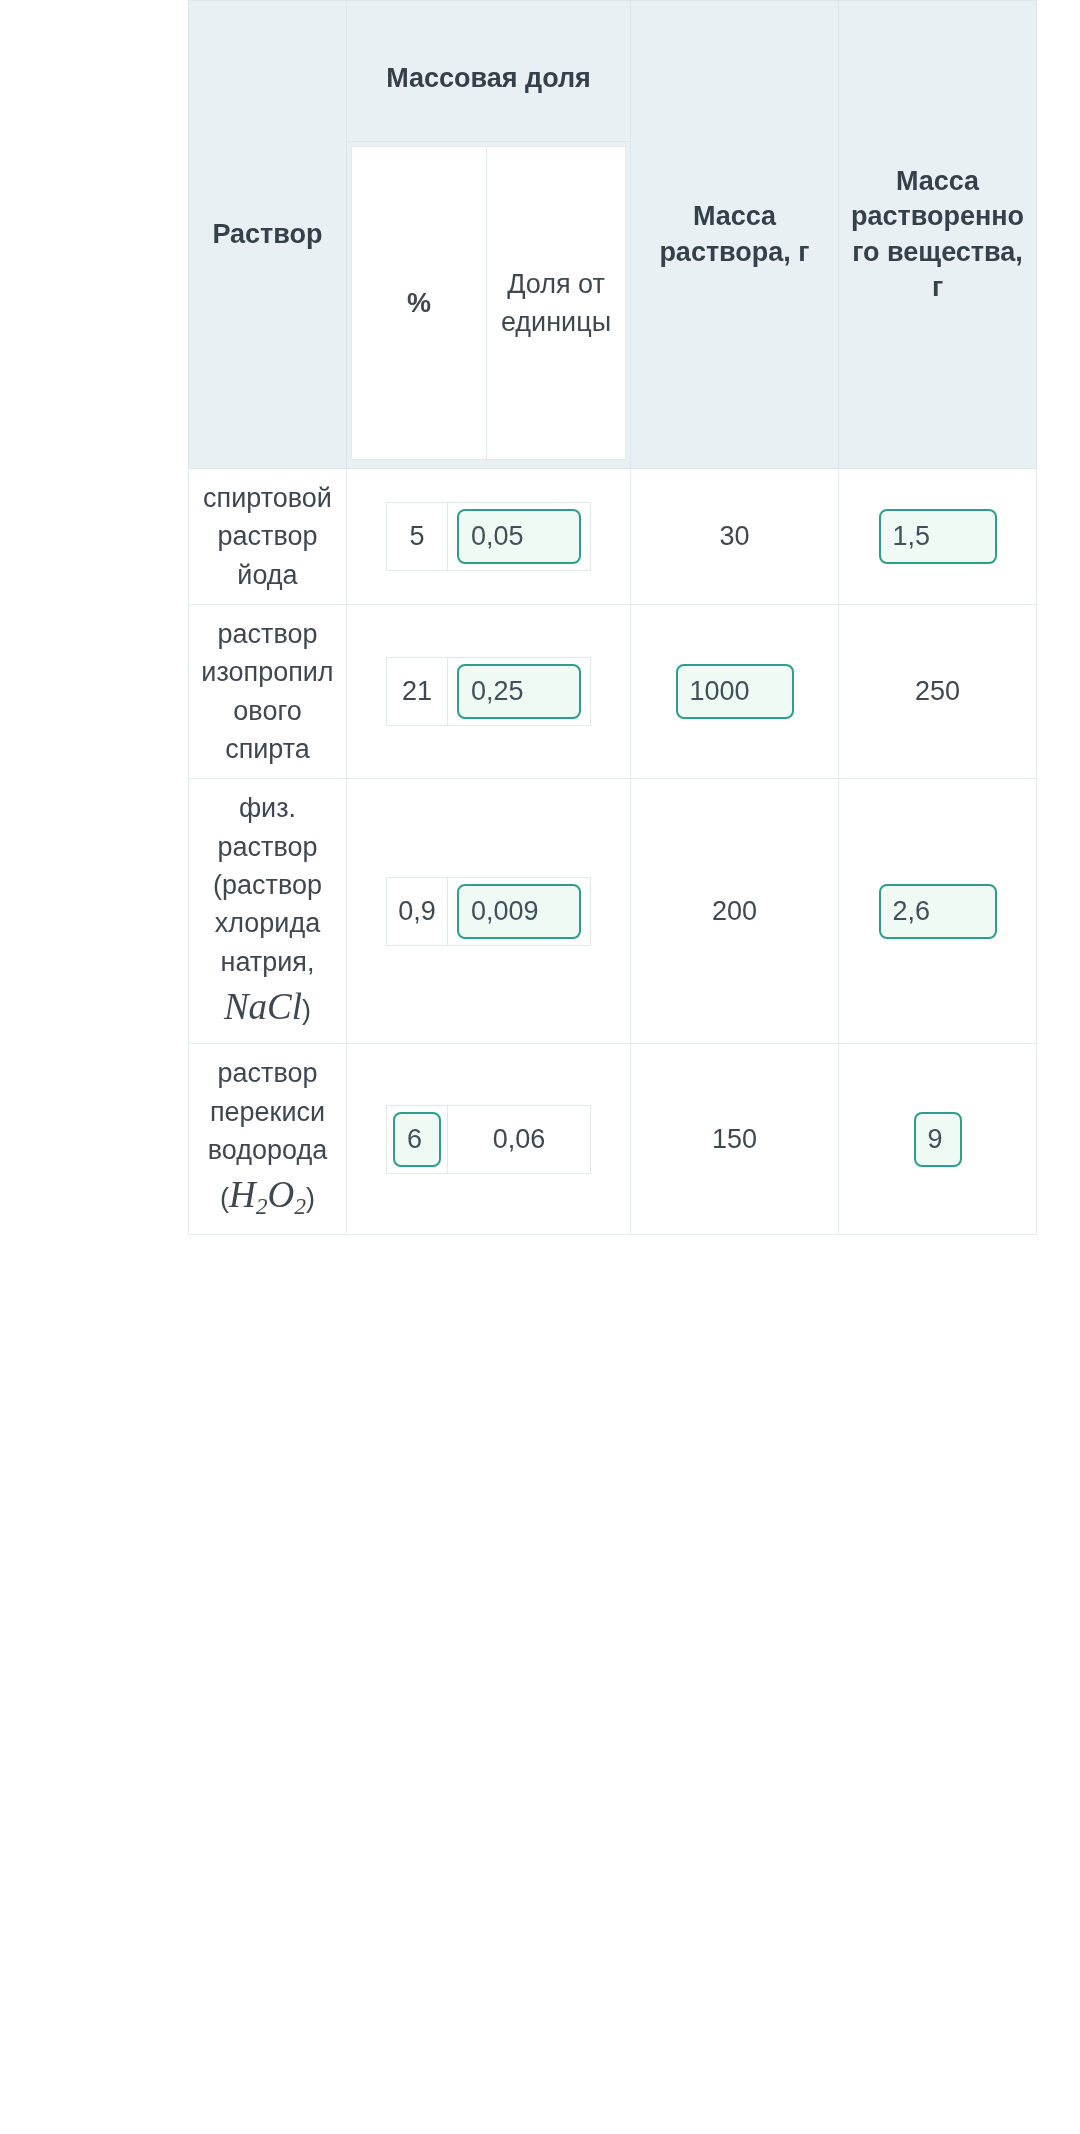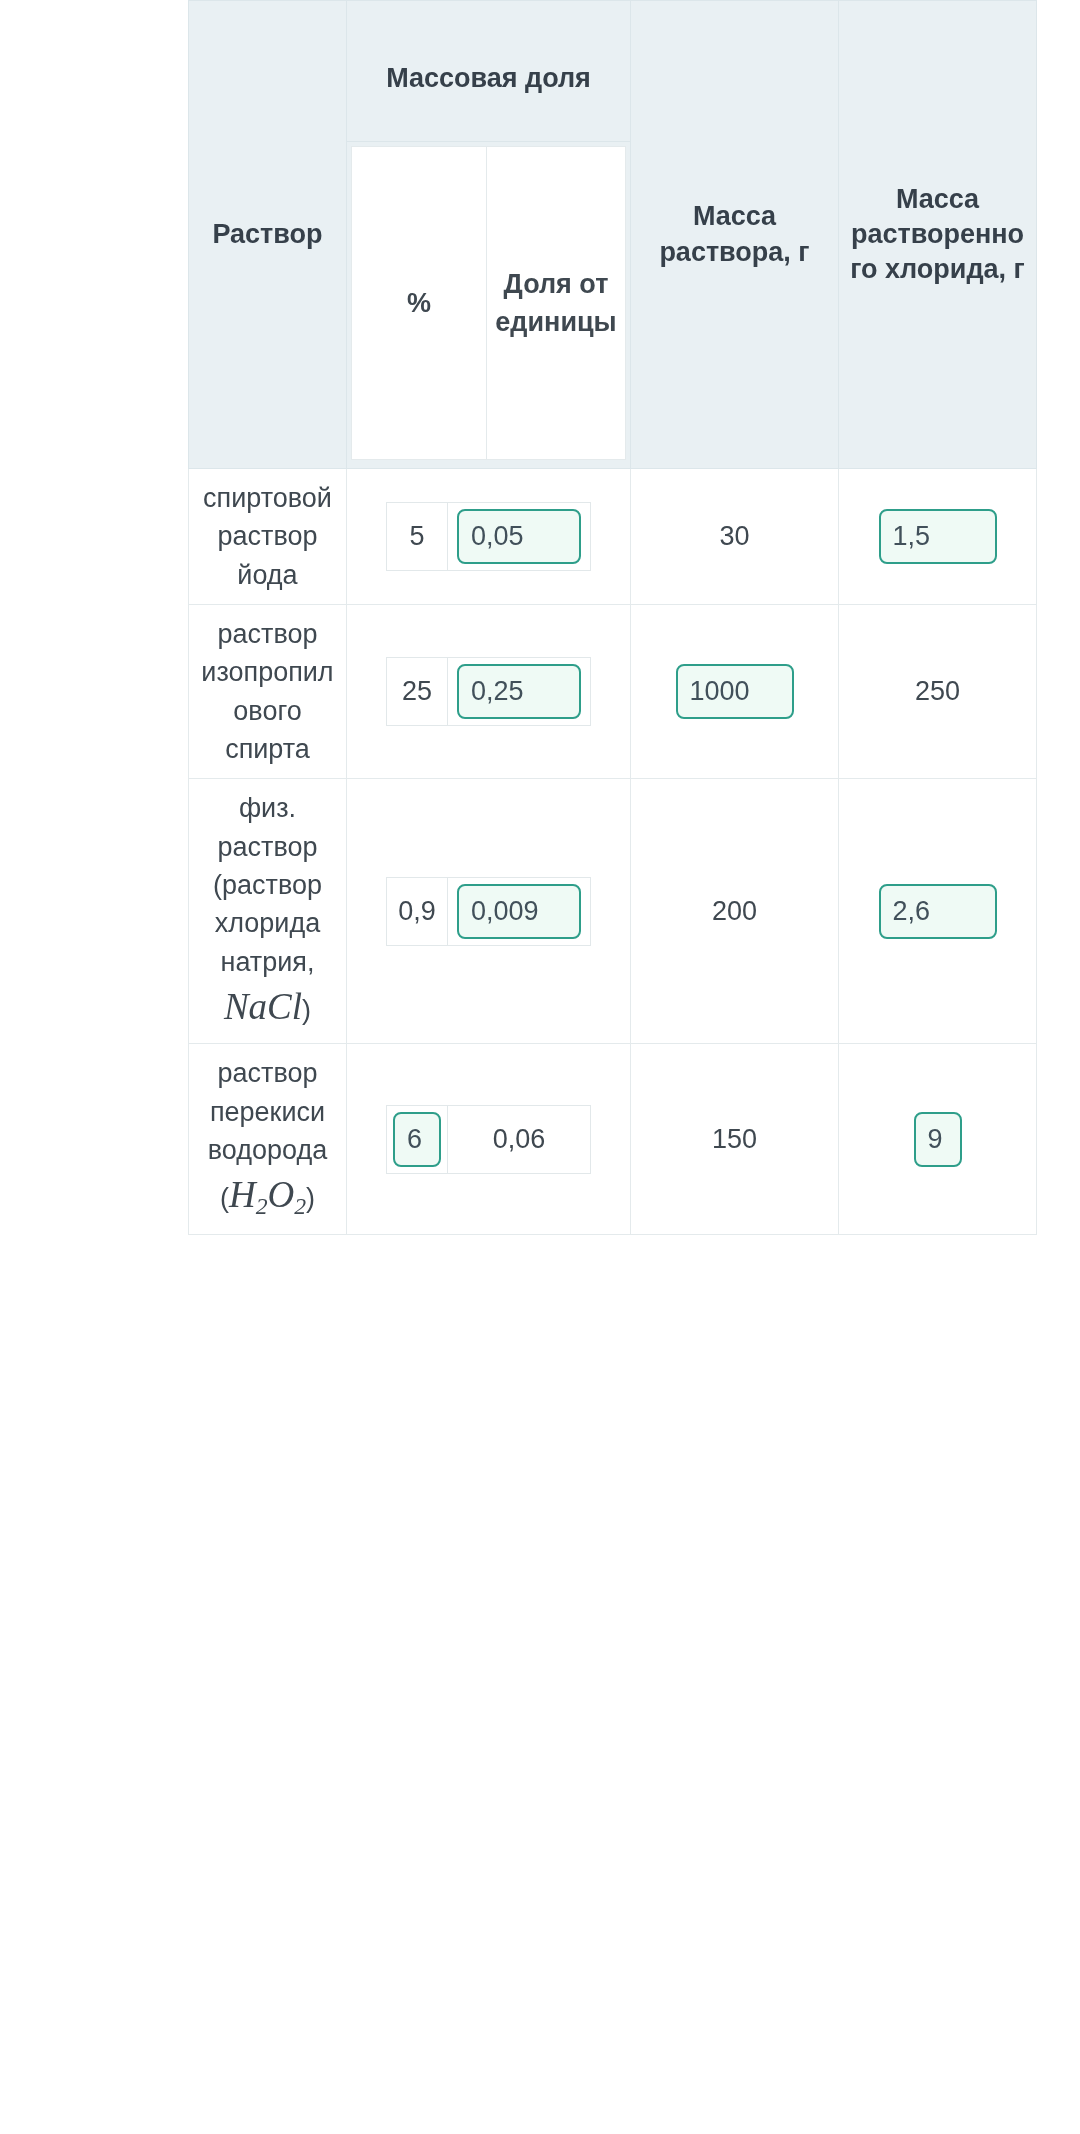--- a/index.html
+++ b/index.html
@@ -77,21 +77,21 @@
     background: #ffffff;
     text-align: center;
     vertical-align: middle;
     font-size: 27px;
     line-height: 1.30;
     height: 292px;
     padding: 4px 6px;
     word-break: break-word;
   }
   .subhead td.pct   { width: 122px; font-weight: bold; }
-  .subhead td.unit  { width: 126px; font-weight: bold; margin-left: 8px; }
+  .subhead td.unit  { width: 126px; font-weight: normal; margin-left: 8px; }
 
   
   .solution-table tbody td {
     border: 1px solid #e4eaec;
     background: #ffffff;
     text-align: center;
     vertical-align: middle;
     font-size: 27px;
     line-height: 1.42;
     color: #3f4850;
@@ -167,21 +167,21 @@
       <col class="c-frac">
       <col class="c-msol">
       <col class="c-msubst">
     </colgroup>
 
     <thead>
       <tr>
         <th class="th-name" rowspan="2">Раствор</th>
         <th class="th-group">Массовая доля</th>
         <th class="th-msol" rowspan="2">Масса раствора, г</th>
-        <th class="th-msubst" rowspan="2">Масса растворенного хлорида, г</th>
+        <th class="th-msubst" rowspan="2">Масса растворенного вещества, г</th>
       </tr>
       <tr>
         <th class="subhead-wrap">
           <table class="subhead">
             <tbody>
                 <tr>
               <td class="pct">%</td>
               <td class="unit">Доля от единицы</td>
             </tr>
           </tbody>
@@ -220,21 +220,21 @@
 
       <tr>
         <td class="row-name">
           <span>раствор изопропилового спирта</span>
         </td>
         <td>
           <table class="cellpair">
             <tbody>
                 <tr>
               <td class="half-pct">
-                <span>25</span>
+                <span>21</span>
               </td>
               <td class="half-unit">
                 <span class="answer-box w-wide">0,25</span>
               </td>
             </tr>
           </tbody>
             </table>
         </td>
         <td>
           <span class="answer-box w-mid">1000</span>

